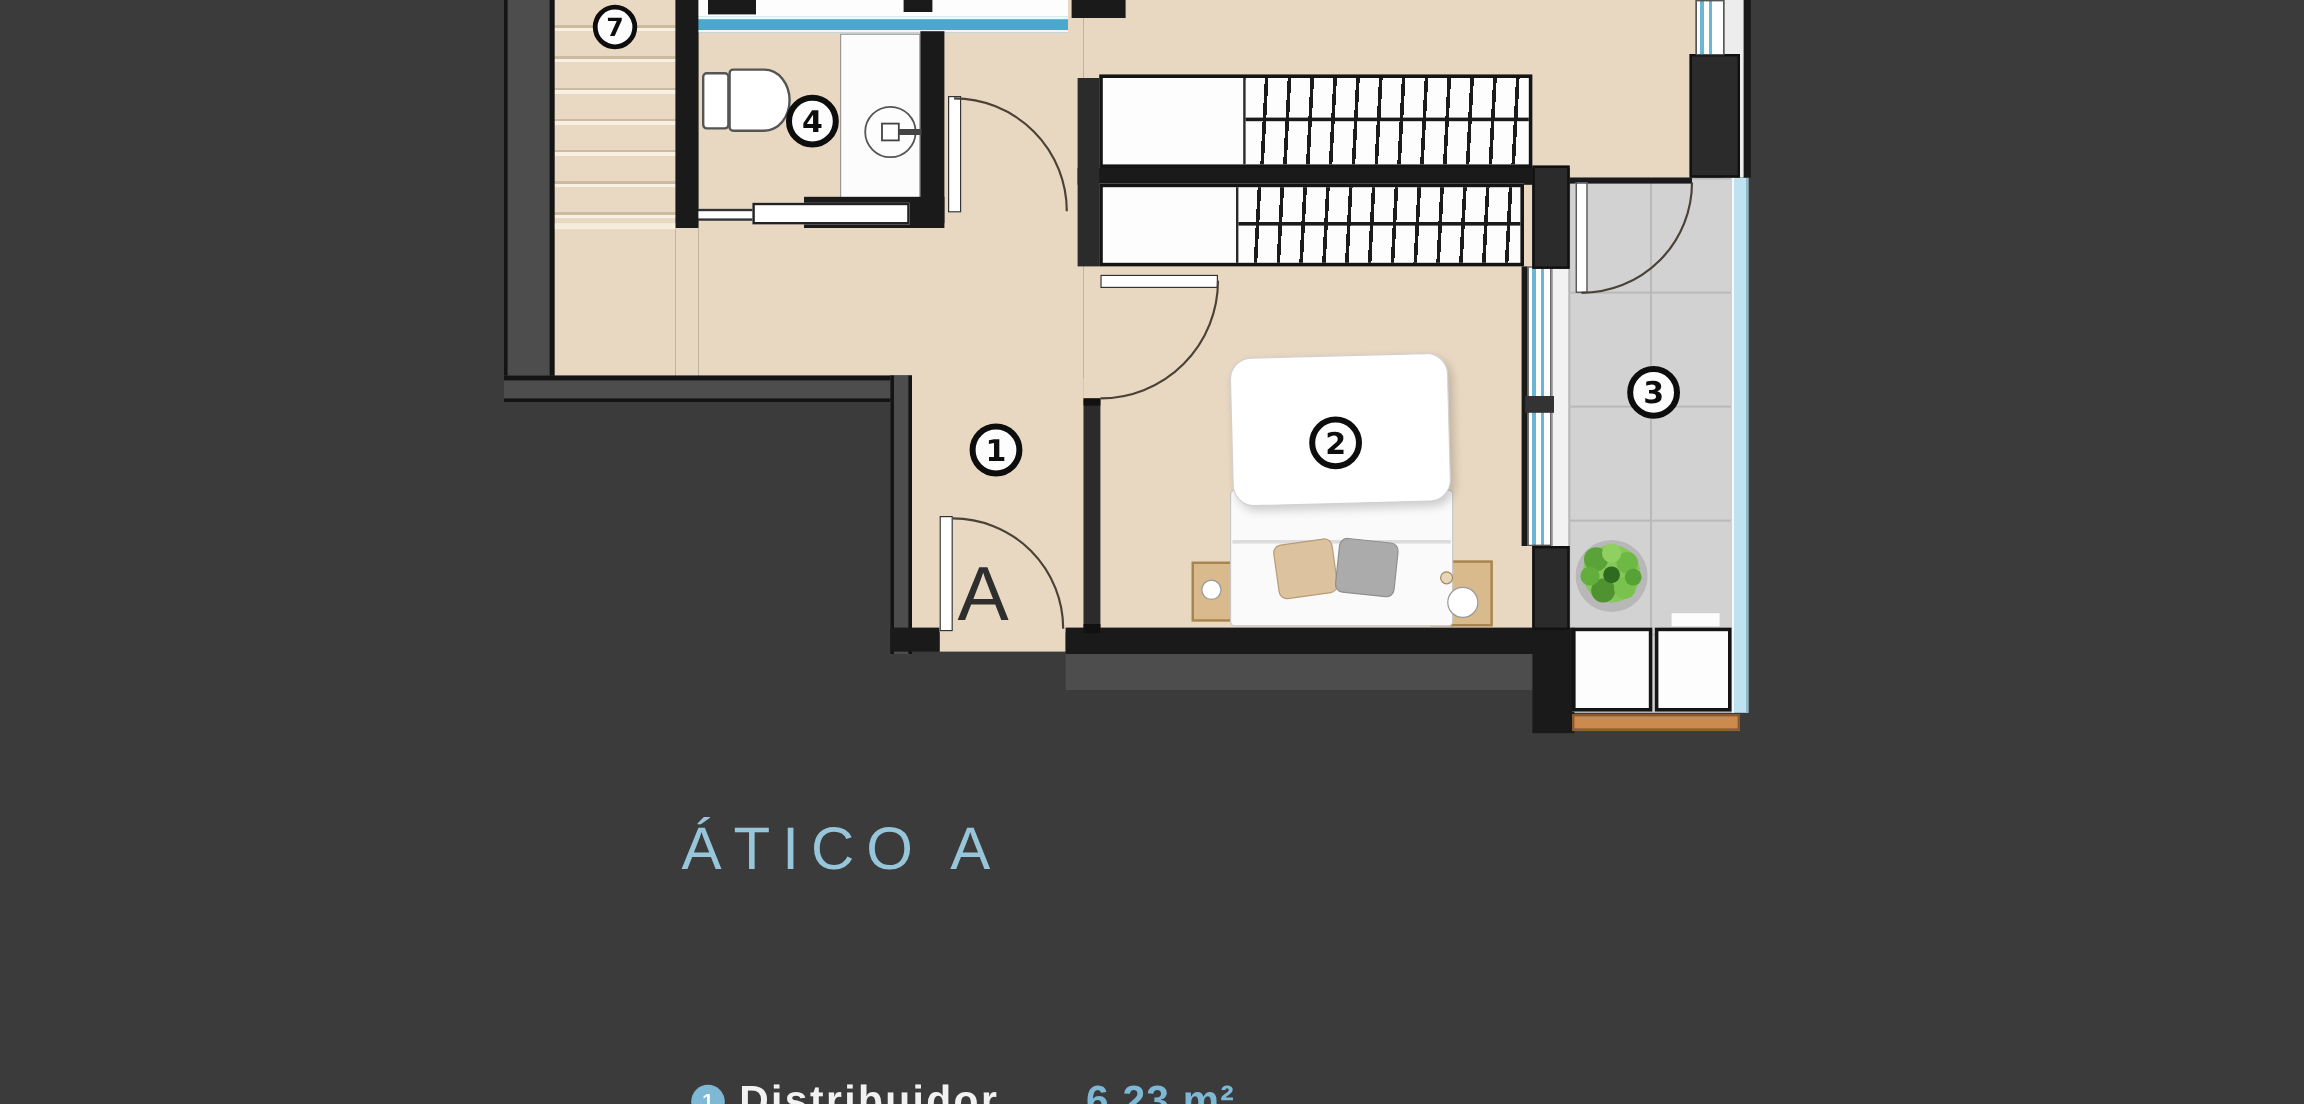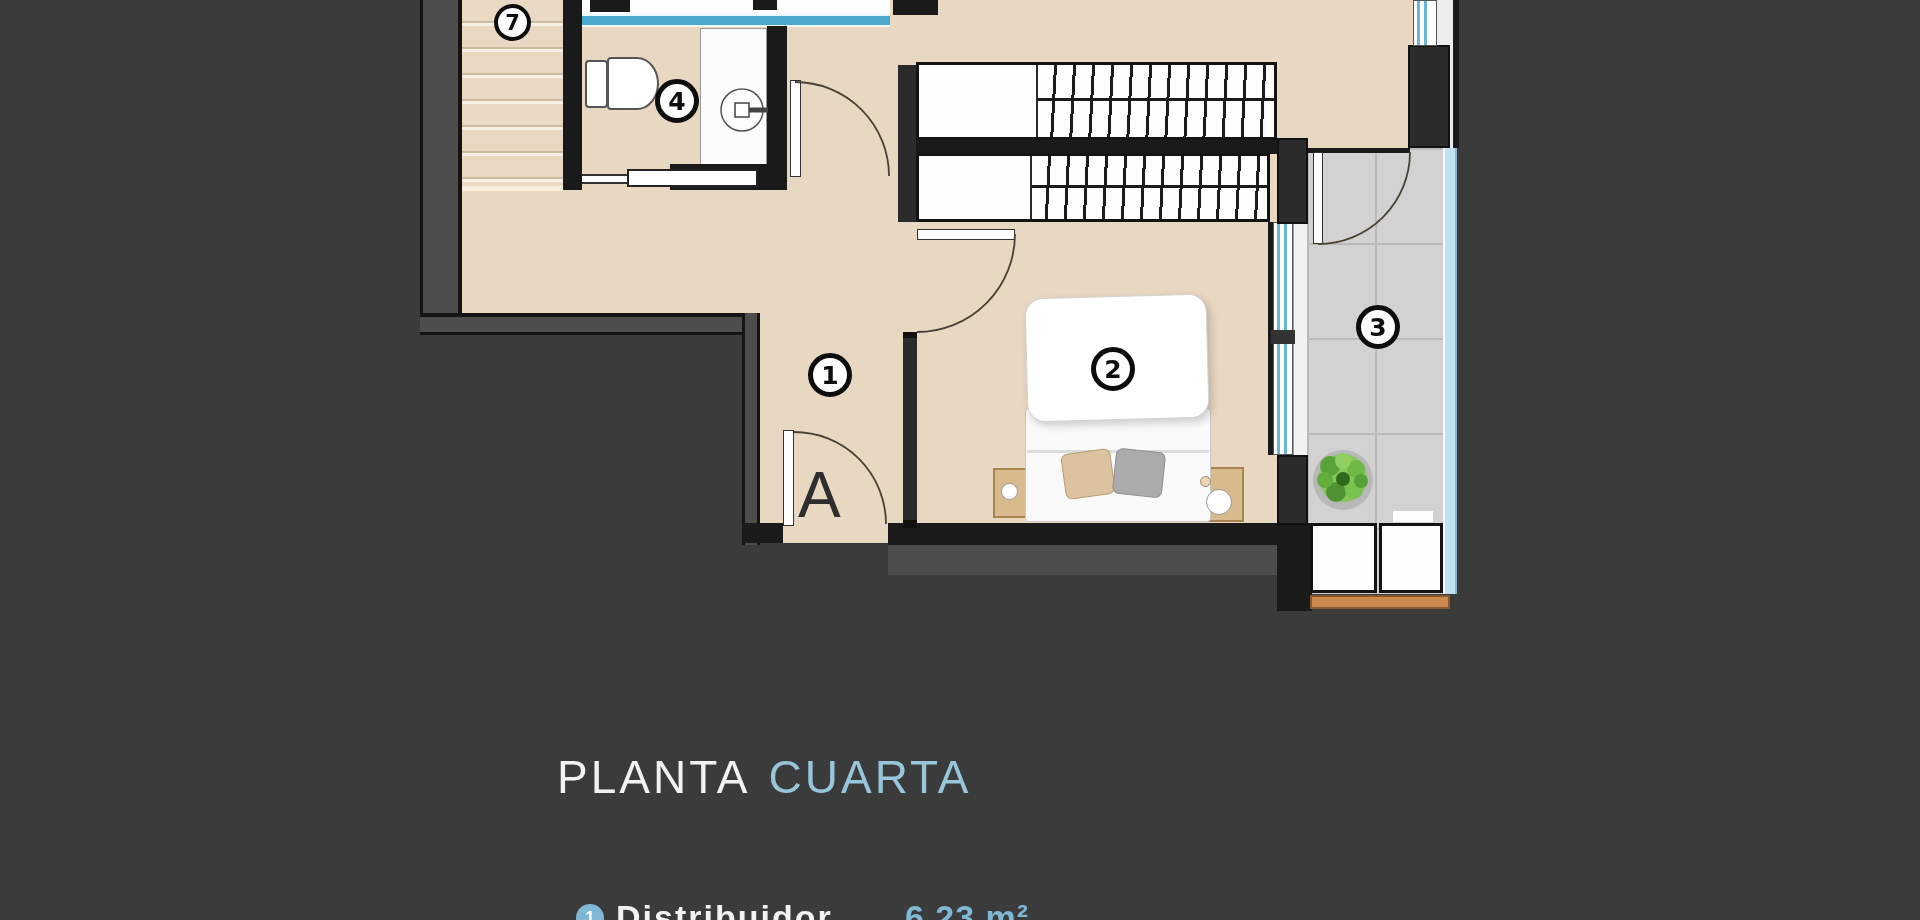--- a/index.html
+++ b/index.html
@@ -172,22 +172,22 @@
   </div>
   <div class="abs mk" style="left:1091px;top:347px;">
     <span>2</span>
   </div>
   <div class="abs mk" style="left:1356px;top:305px;">
     <span>3</span>
   </div>
 
   <div class="entrA">A</div>
 
-  <div class="t2">
-    <span style="color:#f2f2f2;">PLANTA</span><span style="display:inline-block;width:18px;"></span><span style="color:#97c6db;">CUARTA</span>
+  <div class="t1" style="color:#97c6db;">
+    <span>ÁTICO A</span>
   </div>
 
   <div class="legend">
     <div class="lg-badge" style="background:#7fb8d4;color:#fff;">
       <span>1</span>
     </div>
     <div class="lg-label" style="color:#f2f2f2;">Distribuidor</div>
   </div>
   <div class="lg-value" style="color:#7fb8d4;">6.23 m²</div>
 

